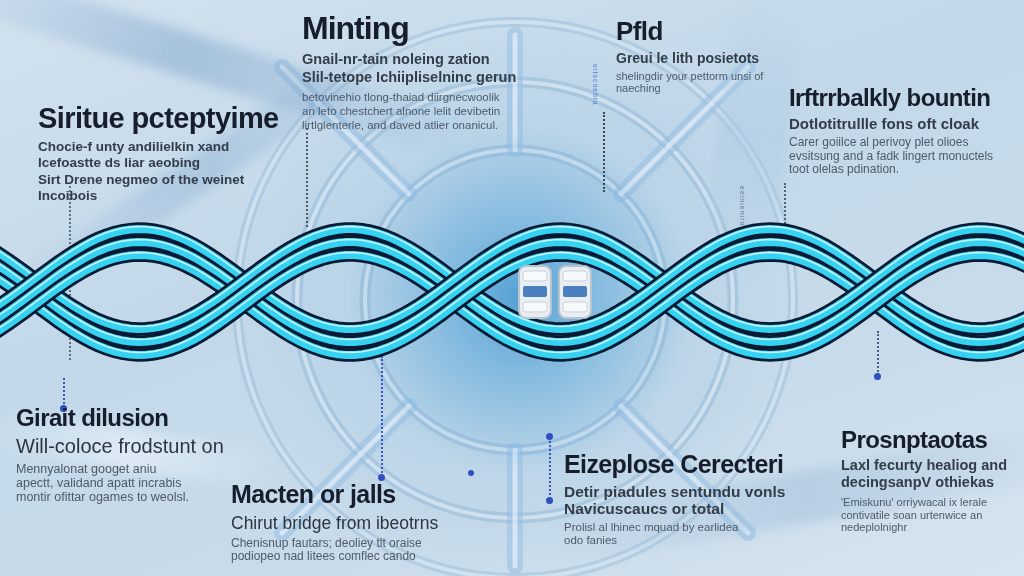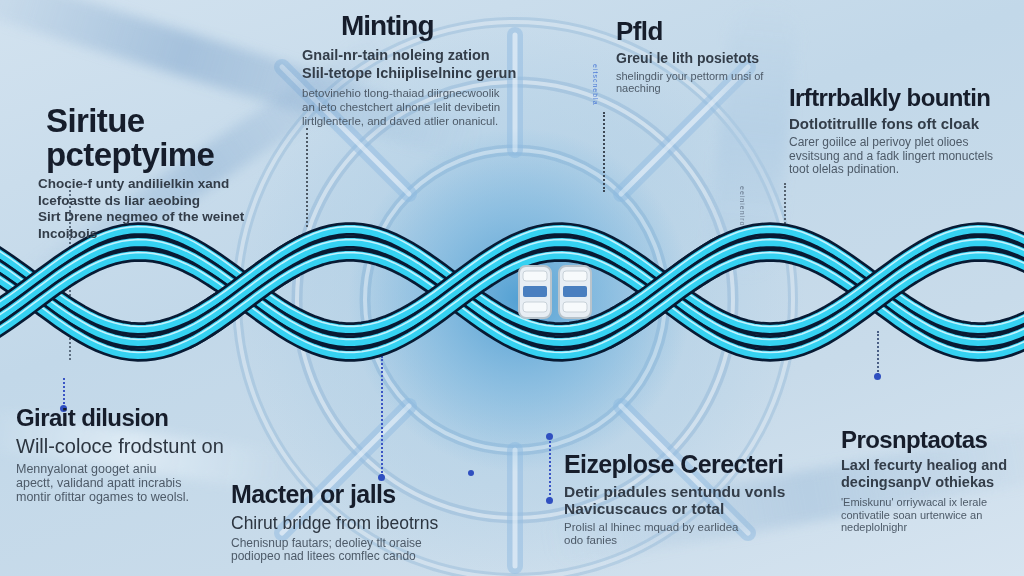--- a/index.html
+++ b/index.html
@@ -42,25 +42,25 @@
   .vtext{position:absolute;writing-mode:vertical-rl;font-size:7px;letter-spacing:1px;opacity:.85;}
   #vt1{left:592px;top:64px;color:#3b6cd4;}
   #vt2{left:739px;top:186px;color:#56657a;}
 
   .blk{position:absolute;color:#1b2433;}
   .blk h2{margin:0 0 5px 0;font-weight:700;color:#161d2b;letter-spacing:-0.6px;line-height:1.02;}
   .blk .sub{font-weight:600;color:#333d49;}
   .blk .sml{font-weight:500;color:#4d5a68;}
 
   #blk-siritue{left:38px;top:104px;width:270px;}
-  #blk-siritue h2{font-size:33px;margin-left:8px;}
+  #blk-siritue h2{font-size:29px;}
   #blk-siritue .sub{font-size:13.5px;line-height:16.5px;}
 
   #blk-minting{left:302px;top:12px;width:300px;}
-  #blk-minting h2{font-size:28px;letter-spacing:-1px;margin-left:39px;}
+  #blk-minting h2{font-size:32px;letter-spacing:-1px;}
   #blk-minting .sub{font-size:14.5px;line-height:18px;}
   #blk-minting .sml{font-size:11.5px;line-height:13px;margin-top:1px;}
   #blk-minting .gap{height:4px;}
 
   #blk-pfld{left:616px;top:18px;width:210px;}
   #blk-pfld h2{font-size:26px;}
   #blk-pfld .sub{font-size:14px;line-height:17px;}
   #blk-pfld .sml{font-size:11px;line-height:12.5px;}
   #blk-pfld .gap{height:3px;}
 

